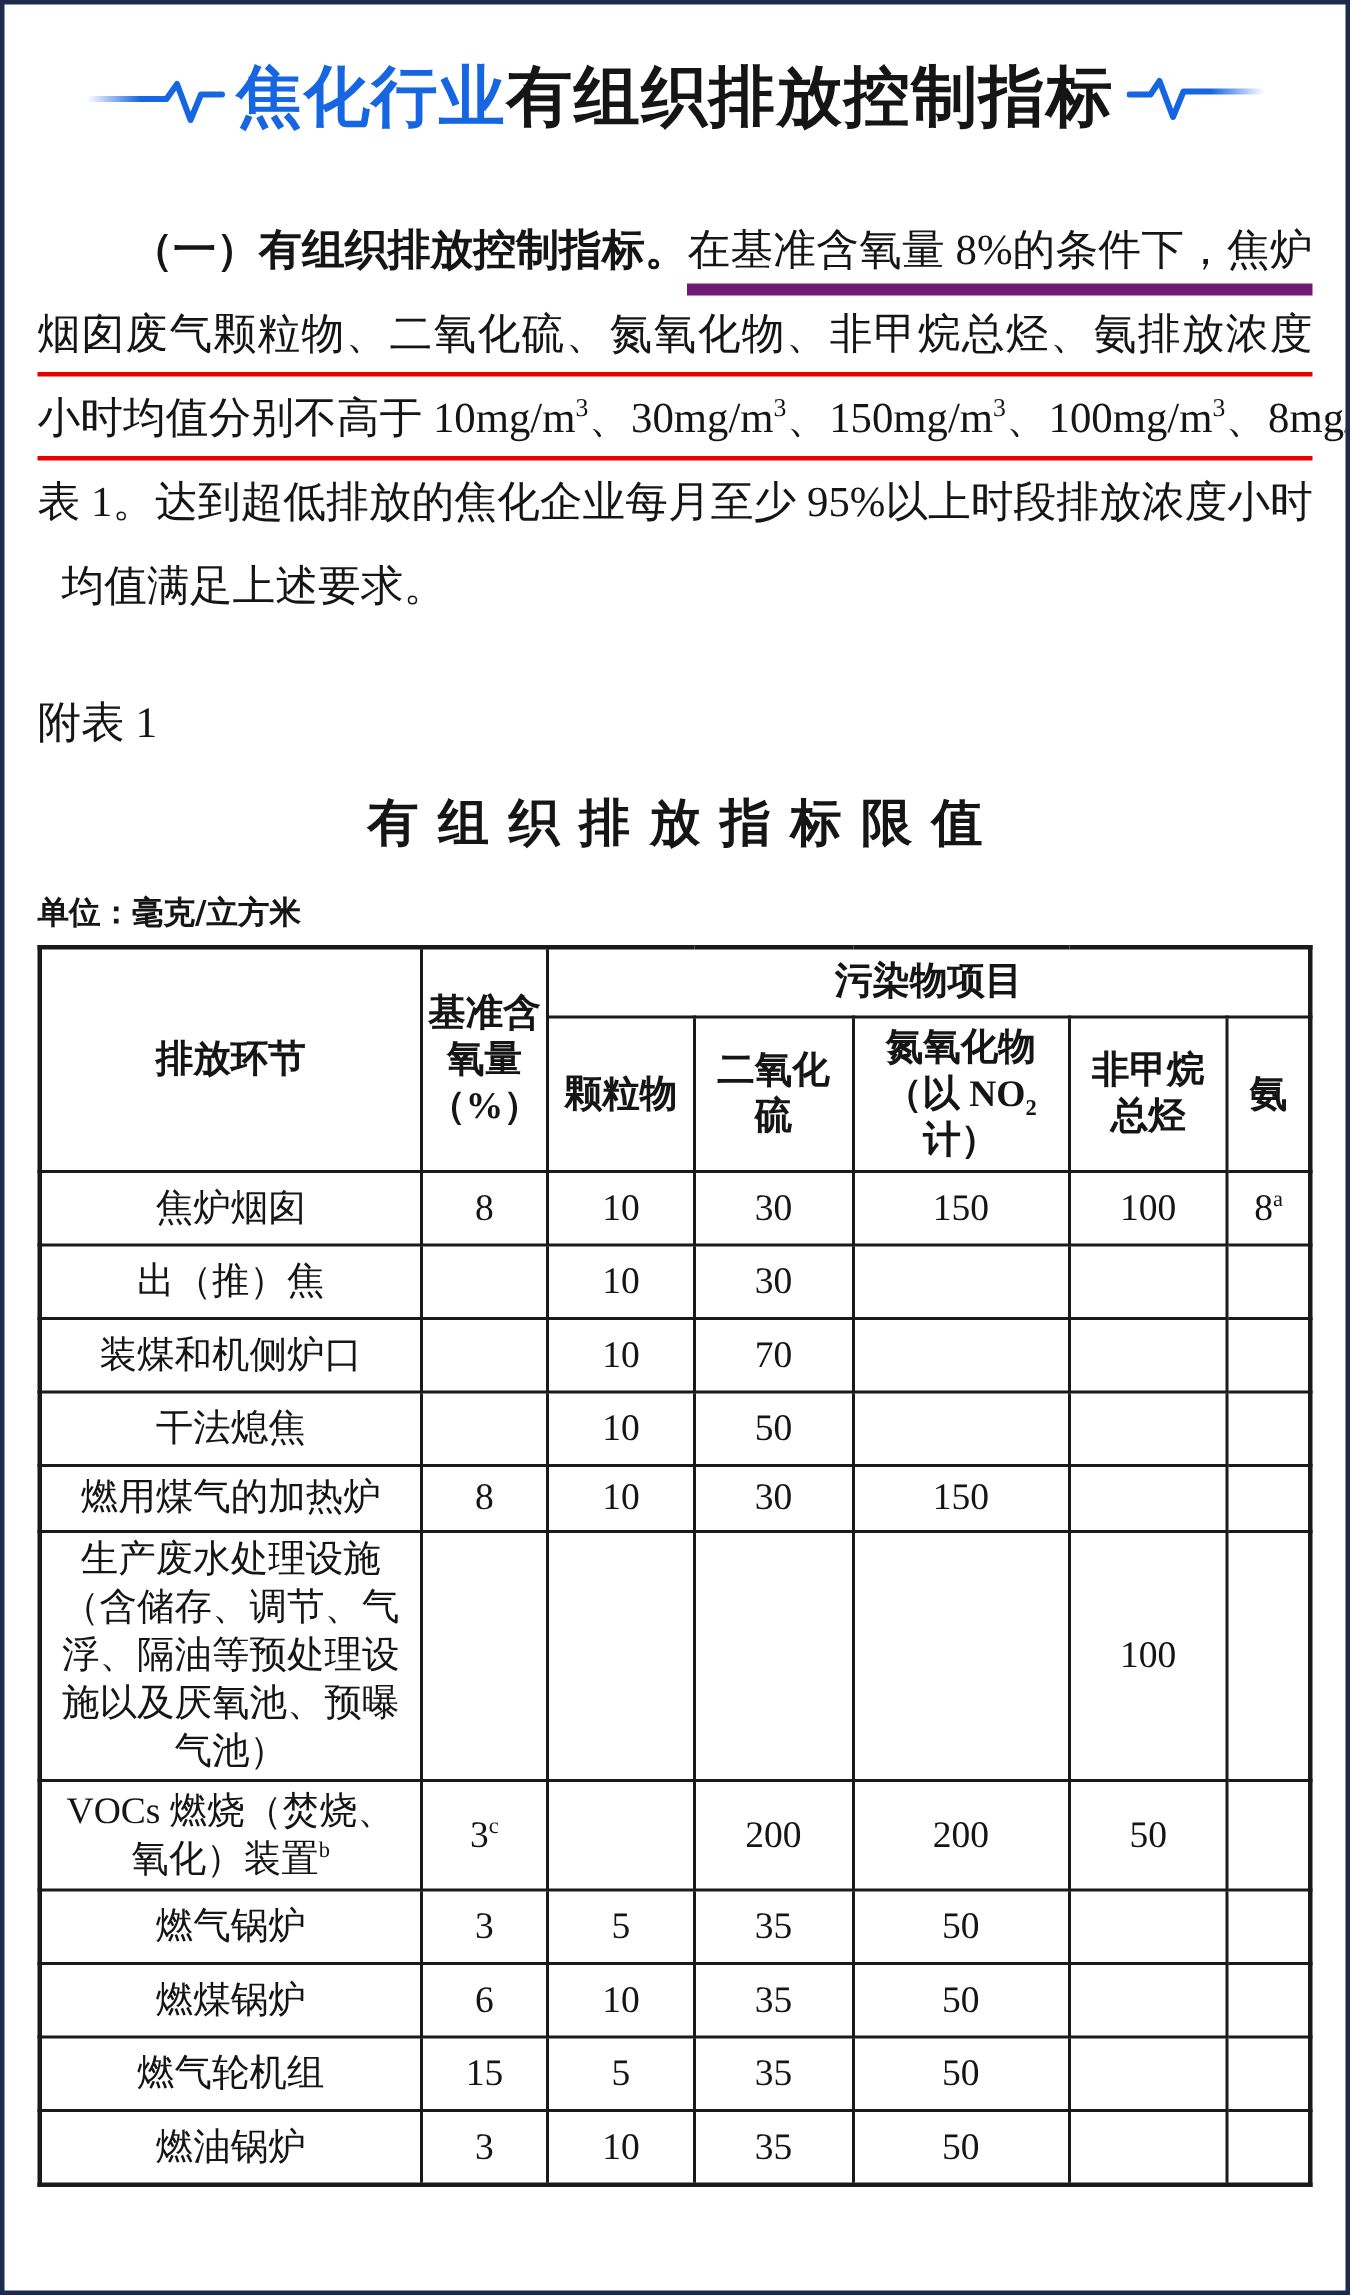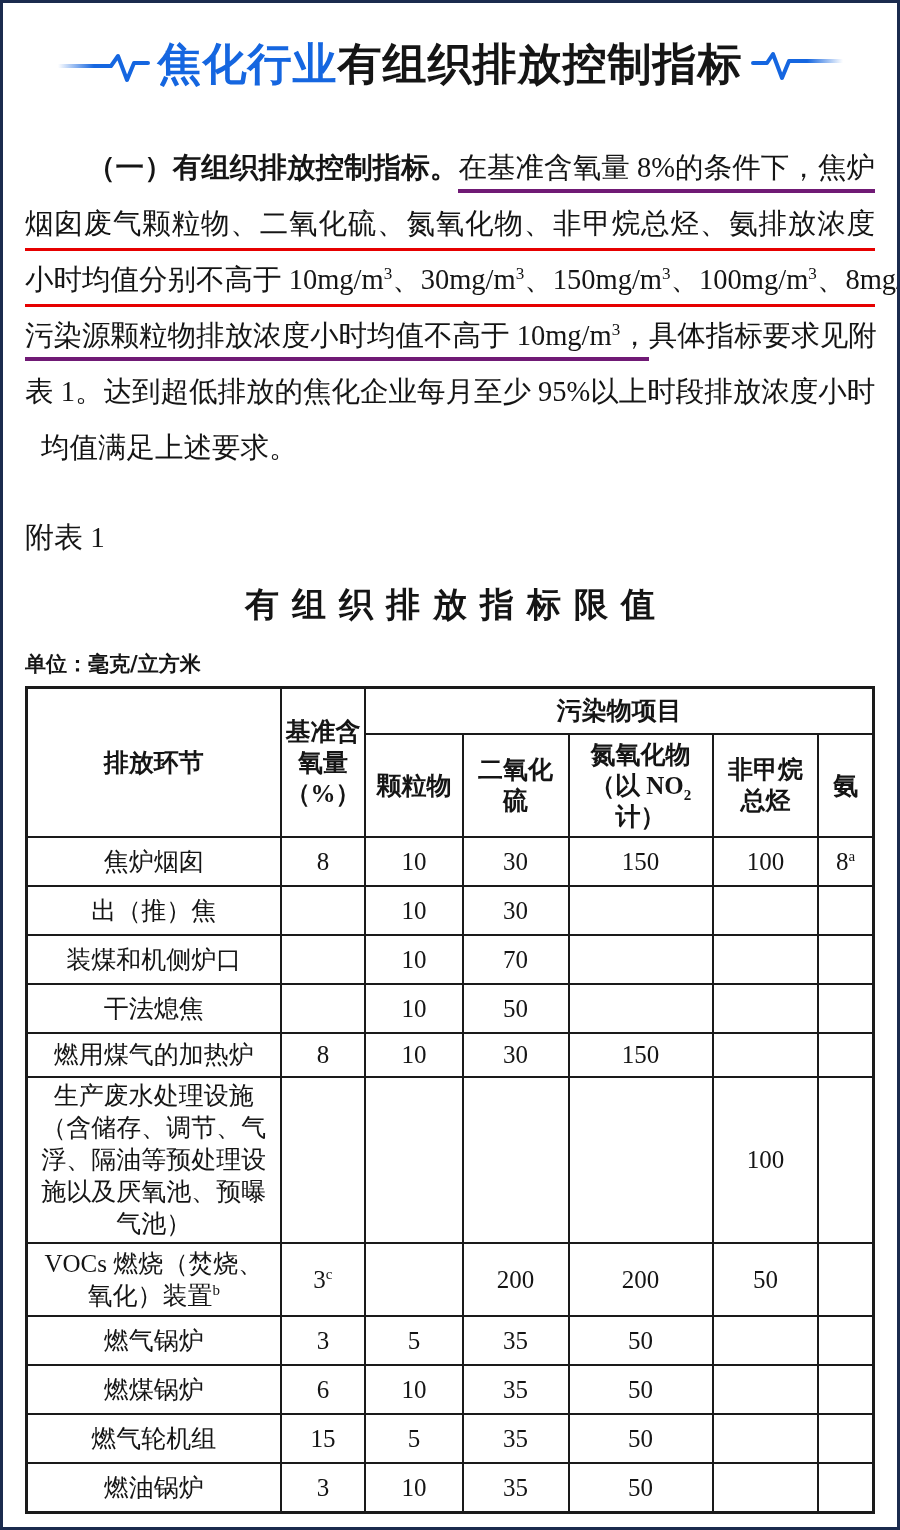--- a/index.html
+++ b/index.html
@@ -28,21 +28,21 @@
   
   .paragraph { margin-top:48px; font-size:28.5px; }
   .pline {
     height:56px; line-height:52px; white-space:nowrap;
     text-align:justify; text-align-last:justify;
     position:relative; overflow:visible;
   }
   .pline.noj { text-align:left; text-align-last:left;margin-left:16px; }
   .pline.indent { text-indent:62px; }
   .pline .b { font-weight:bold; }
-  .pline .u { border-bottom:4px solid #701a75; padding-bottom:6px; }
+  .pline .u { border-bottom:8px solid #701a75; padding-bottom:6px; }
   .pline.full::after {
     content:""; position:absolute; left:0; right:0; bottom:3px;
     border-bottom:3px solid #e60000;
   }
 
   
   .table-caption { margin-top:40px; font-size:29px; }
   .table-title {
     margin-top:24px; text-align:center;
     font-family:"DejaVu Sans","Liberation Sans",sans-serif;
@@ -100,21 +100,20 @@
         </linearGradient>
       </defs>
       <path d="M2 19 h14 l6 -9 l9 24 l7 -17 H92" fill="none" stroke="url(#gr)" stroke-width="4" stroke-linejoin="round" stroke-linecap="round"></path>
     </svg>
   </div>
 
   <div class="paragraph" id="paragraph">
       <div class="pline indent"><span class="b ">（一）有组织排放控制指标。</span><span class="u">在基准含氧量 8%的条件下，焦炉</span></div>
       <div class="pline full"><span class="">烟囱废气颗粒物、二氧化硫、氮氧化物、非甲烷总烃、氨排放浓度</span></div>
       <div class="pline full"><span class="">小时均值分别不高于 10mg/m<sup>3</sup>、30mg/m<sup>3</sup>、150mg/m<sup>3</sup>、100mg/m<sup>3</sup>、8mg/m；</span></div>
-      <div class="pline"><span class="u">污染源颗粒物排放浓度小时均值不高于 10mg/m<sup>3</sup>，</span><span class="">具体指标要求见附</span></div>
       <div class="pline"><span class="">表 1。达到超低排放的焦化企业每月至少 95%以上时段排放浓度小时</span></div>
       <div class="pline noj"><span class="">均值满足上述要求。</span></div>
     </div>
 
   <div class="table-caption">附表 1</div>
   <div class="table-title">有组织排放指标限值</div>
   <div class="unit-line">单位：毫克/立方米</div>
 
   <table class="limits">
     <colgroup>

